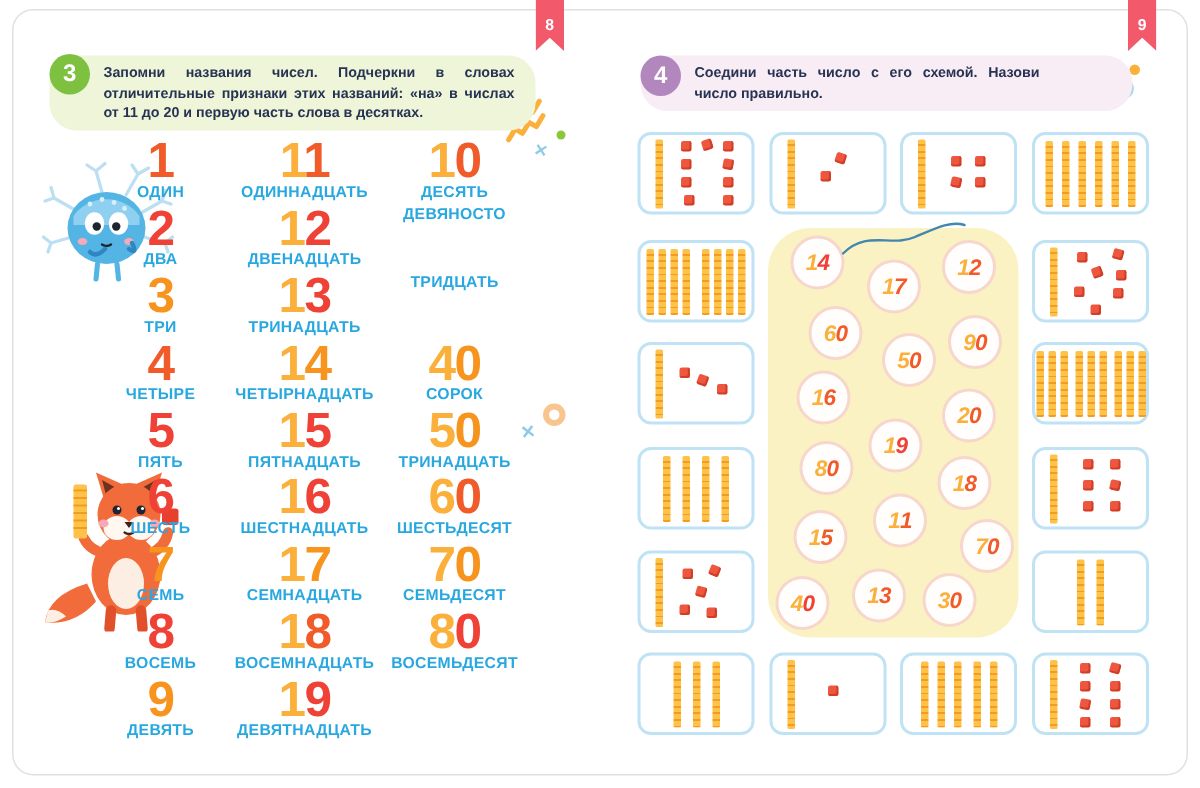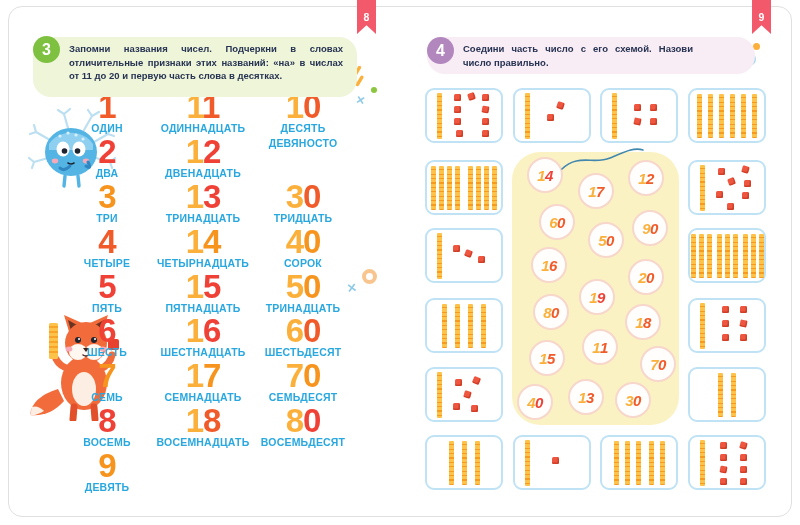--- a/index.html
+++ b/index.html
@@ -12,21 +12,21 @@
     padding-bottom:11px;clip-path:polygon(0 0,100% 0,100% 100%,50% 74%,0 100%);}
   .ribbon.r8{left:357px;} .ribbon.r9{left:752px;}
 
   .badge{position:absolute;width:27px;height:27px;border-radius:50%;color:#fff;font-weight:bold;
     font-size:16px;display:flex;align-items:center;justify-content:center;z-index:3;}
   .badge.green{left:33px;top:36px;background:#7EC141;}
   .badge.purple{left:427px;top:37px;background:#B287BE;}
 
   .ibox{position:absolute;border-radius:18px;color:#273352;font-weight:bold;font-size:9.5px;
     line-height:13.6px;text-align:justify;text-align-last:left;z-index:2;}
-  .ibox.green{left:33px;top:37px;width:324px;height:60px;background:#EEF5D9;padding:5px 14px 0 36px;}
+  .ibox.green{left:33px;top:37px;width:324px;height:50px;background:#EEF5D9;padding:5px 14px 0 36px;}
   .ibox.pink{left:427px;top:37px;width:328px;height:37px;background:#F8ECF5;padding:5px 62px 0 36px;}
 
   
   .numcol{position:absolute;top:92px;width:130px;display:flex;flex-direction:column;}
   .numcell{height:44.9px;text-align:center;}
   .num{display:block;font-size:33px;line-height:30px;font-weight:bold;letter-spacing:-1px;}
   .numname{display:block;font-size:10.5px;line-height:11px;font-weight:bold;color:#29A8E0;margin-top:1px;letter-spacing:.2px;}
 
   
   .rightpage{position:absolute;left:400px;top:0;width:400px;height:525px;}
@@ -198,31 +198,34 @@
           <span class="numname">ШЕСТНАДЦАТЬ</span>
         </div>
         <div class="numcell">
           <span class="num"><span style="color:#FBB03B">1</span><span style="color:#F7941E">7</span></span>
           <span class="numname">СЕМНАДЦАТЬ</span>
         </div>
         <div class="numcell">
           <span class="num"><span style="color:#FBB03B">1</span><span style="color:#F15A29">8</span></span>
           <span class="numname">ВОСЕМНАДЦАТЬ</span>
         </div>
+        <div class="numcell">
+          <span class="num"><span style="color:#FBB03B">1</span><span style="color:#EF4136">9</span></span>
+          <span class="numname">ДЕВЯТНАДЦАТЬ</span>
+        </div>
       </div>
       <div class="numcol" style="left: 238px;">
         <div class="numcell">
           <span class="num"><span style="color:#FBB03B">1</span><span style="color:#F15A29">0</span></span>
           <span class="numname">ДЕСЯТЬ</span>
         </div>
         <div class="numcell">
           <span class="numname">ДЕВЯНОСТО</span>
         </div>
         <div class="numcell">
-          <span class="num"><span style="color:#FBB03B">3</span><span style="color:#F15A29">0</span></span>
           <span class="numname">ТРИДЦАТЬ</span>
         </div>
         <div class="numcell">
           <span class="num"><span style="color:#FBB03B">4</span><span style="color:#F7941E">0</span></span>
           <span class="numname">СОРОК</span>
         </div>
         <div class="numcell">
           <span class="num"><span style="color:#FBB03B">5</span><span style="color:#F7941E">0</span></span>
           <span class="numname">ТРИНАДЦАТЬ</span>
         </div>

